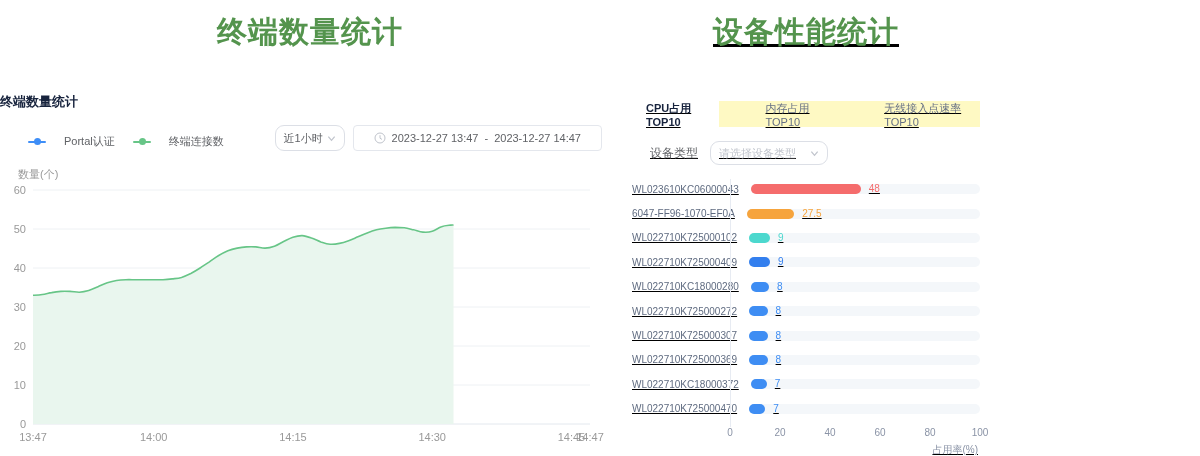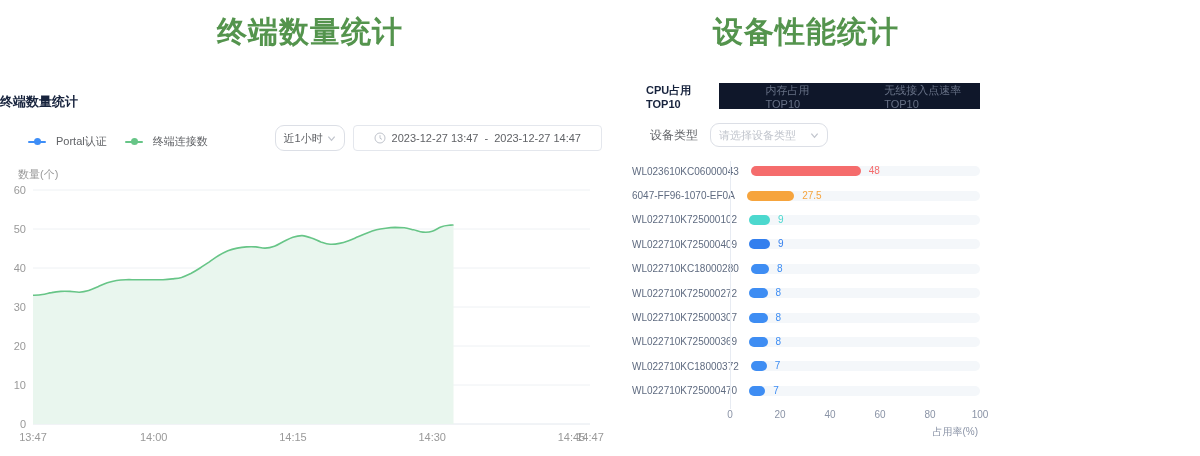--- a/index.html
+++ b/index.html
@@ -1,43 +1,43 @@
 <!DOCTYPE html>
 <html><head>
 <meta charset="utf-8">
 <style>
   * { margin:0; padding:0; box-sizing:border-box; }
   html,body { width:1200px; height:456px; background:#ffffff;
     font-family:"Liberation Sans","DejaVu Sans",sans-serif; overflow:hidden; }
   .page { display:flex; width:980px; height:456px; }
   .col-left { width:620px; padding:0 0 0 0; position:relative; }
-  .col-right { width:556px; margin-left:12px; position:relative; }
+  .col-right { width:556px; margin-left:12px; position:relative;text-decoration:underline; }
   .big-title { text-align:center; font-size:30px; font-weight:bold; color:#54944d;
     margin-top:12px; letter-spacing:1px; }
   
   .card-title { font-size:13px; font-weight:bold; color:#17233d; margin-top:40px; }
   .ctrl-legend-row { display:flex; justify-content:space-between; align-items:flex-end;
     margin-top:10px; height:30px; }
   .legend { display:flex; align-items:center; gap:18px; margin-left:28px; padding-bottom:2px; }
-  .legend-item { display:flex; align-items:center; gap:10px; font-size:11px; color:#606266; cursor:pointer; }
+  .legend-item { display:flex; align-items:center; gap:18px; font-size:11px; color:#606266; cursor:pointer; }
   .legend-marker { position:relative; width:18px; height:2px; border-radius:1px; }
   .legend-marker::after { content:""; position:absolute; left:6px; top:-2.5px;
     width:7px; height:7px; border-radius:50%; background:inherit; }
   .controls { display:flex; align-items:center; gap:8px; margin-right:18px; }
   .select-box { display:flex; align-items:center; justify-content:space-between;
     border:1px solid #dcdfe6; border-radius:9px; height:26px; padding:0 8px;
     font-size:11px; color:#606266; background:#fff; cursor:pointer; }
   .range-select { width:70px; }
   .chev { width:9px; height:9px; flex:0 0 auto; }
   .date-box { display:flex; align-items:center; gap:6px; border:1px solid #e4e7ed;
     border-radius:4px; height:26px; padding:0 20px; font-size:11px; color:#606266;
     background:#fff; cursor:text; }
   .ylabel { font-size:11px; color:#999; margin:16px 0 0 18px; }
   
-  .tabs-bar { display:flex; background:#0f172a; height:26px; margin-top:30px; align-items:stretch;gap:33px; }
+  .tabs-bar { display:flex; background:#fef9c3; height:26px; margin-top:48px; align-items:stretch;gap:33px; }
   .tab { font-size:11px; color:#667085; padding:0 14px; display:flex; align-items:center; cursor:pointer; }
   .tab.active { background:#ffffff; color:#17233d; font-weight:bold; }
   .filter-row { display:flex; align-items:center; gap:12px; margin:14px 0 0 18px; }
   .filter-label { font-size:12px; color:#606266; }
   .filter-select { width:118px; height:24px; }
   .filter-select .ph { color:#c0c4cc; font-size:11px; overflow:hidden; white-space:nowrap; }
   .bars-wrap { position:relative; margin-top:12px; }
   .axis-spine { position:absolute; left:98px; top:2px; bottom:30px; width:1px; background:#e7ebf2; }
   .bar-row { display:flex; align-items:center; height:24.4px; }
   .bar-label { flex:0 0 86px; margin-right:12px; text-align:right; font-size:10px; color:#5f6b80;

